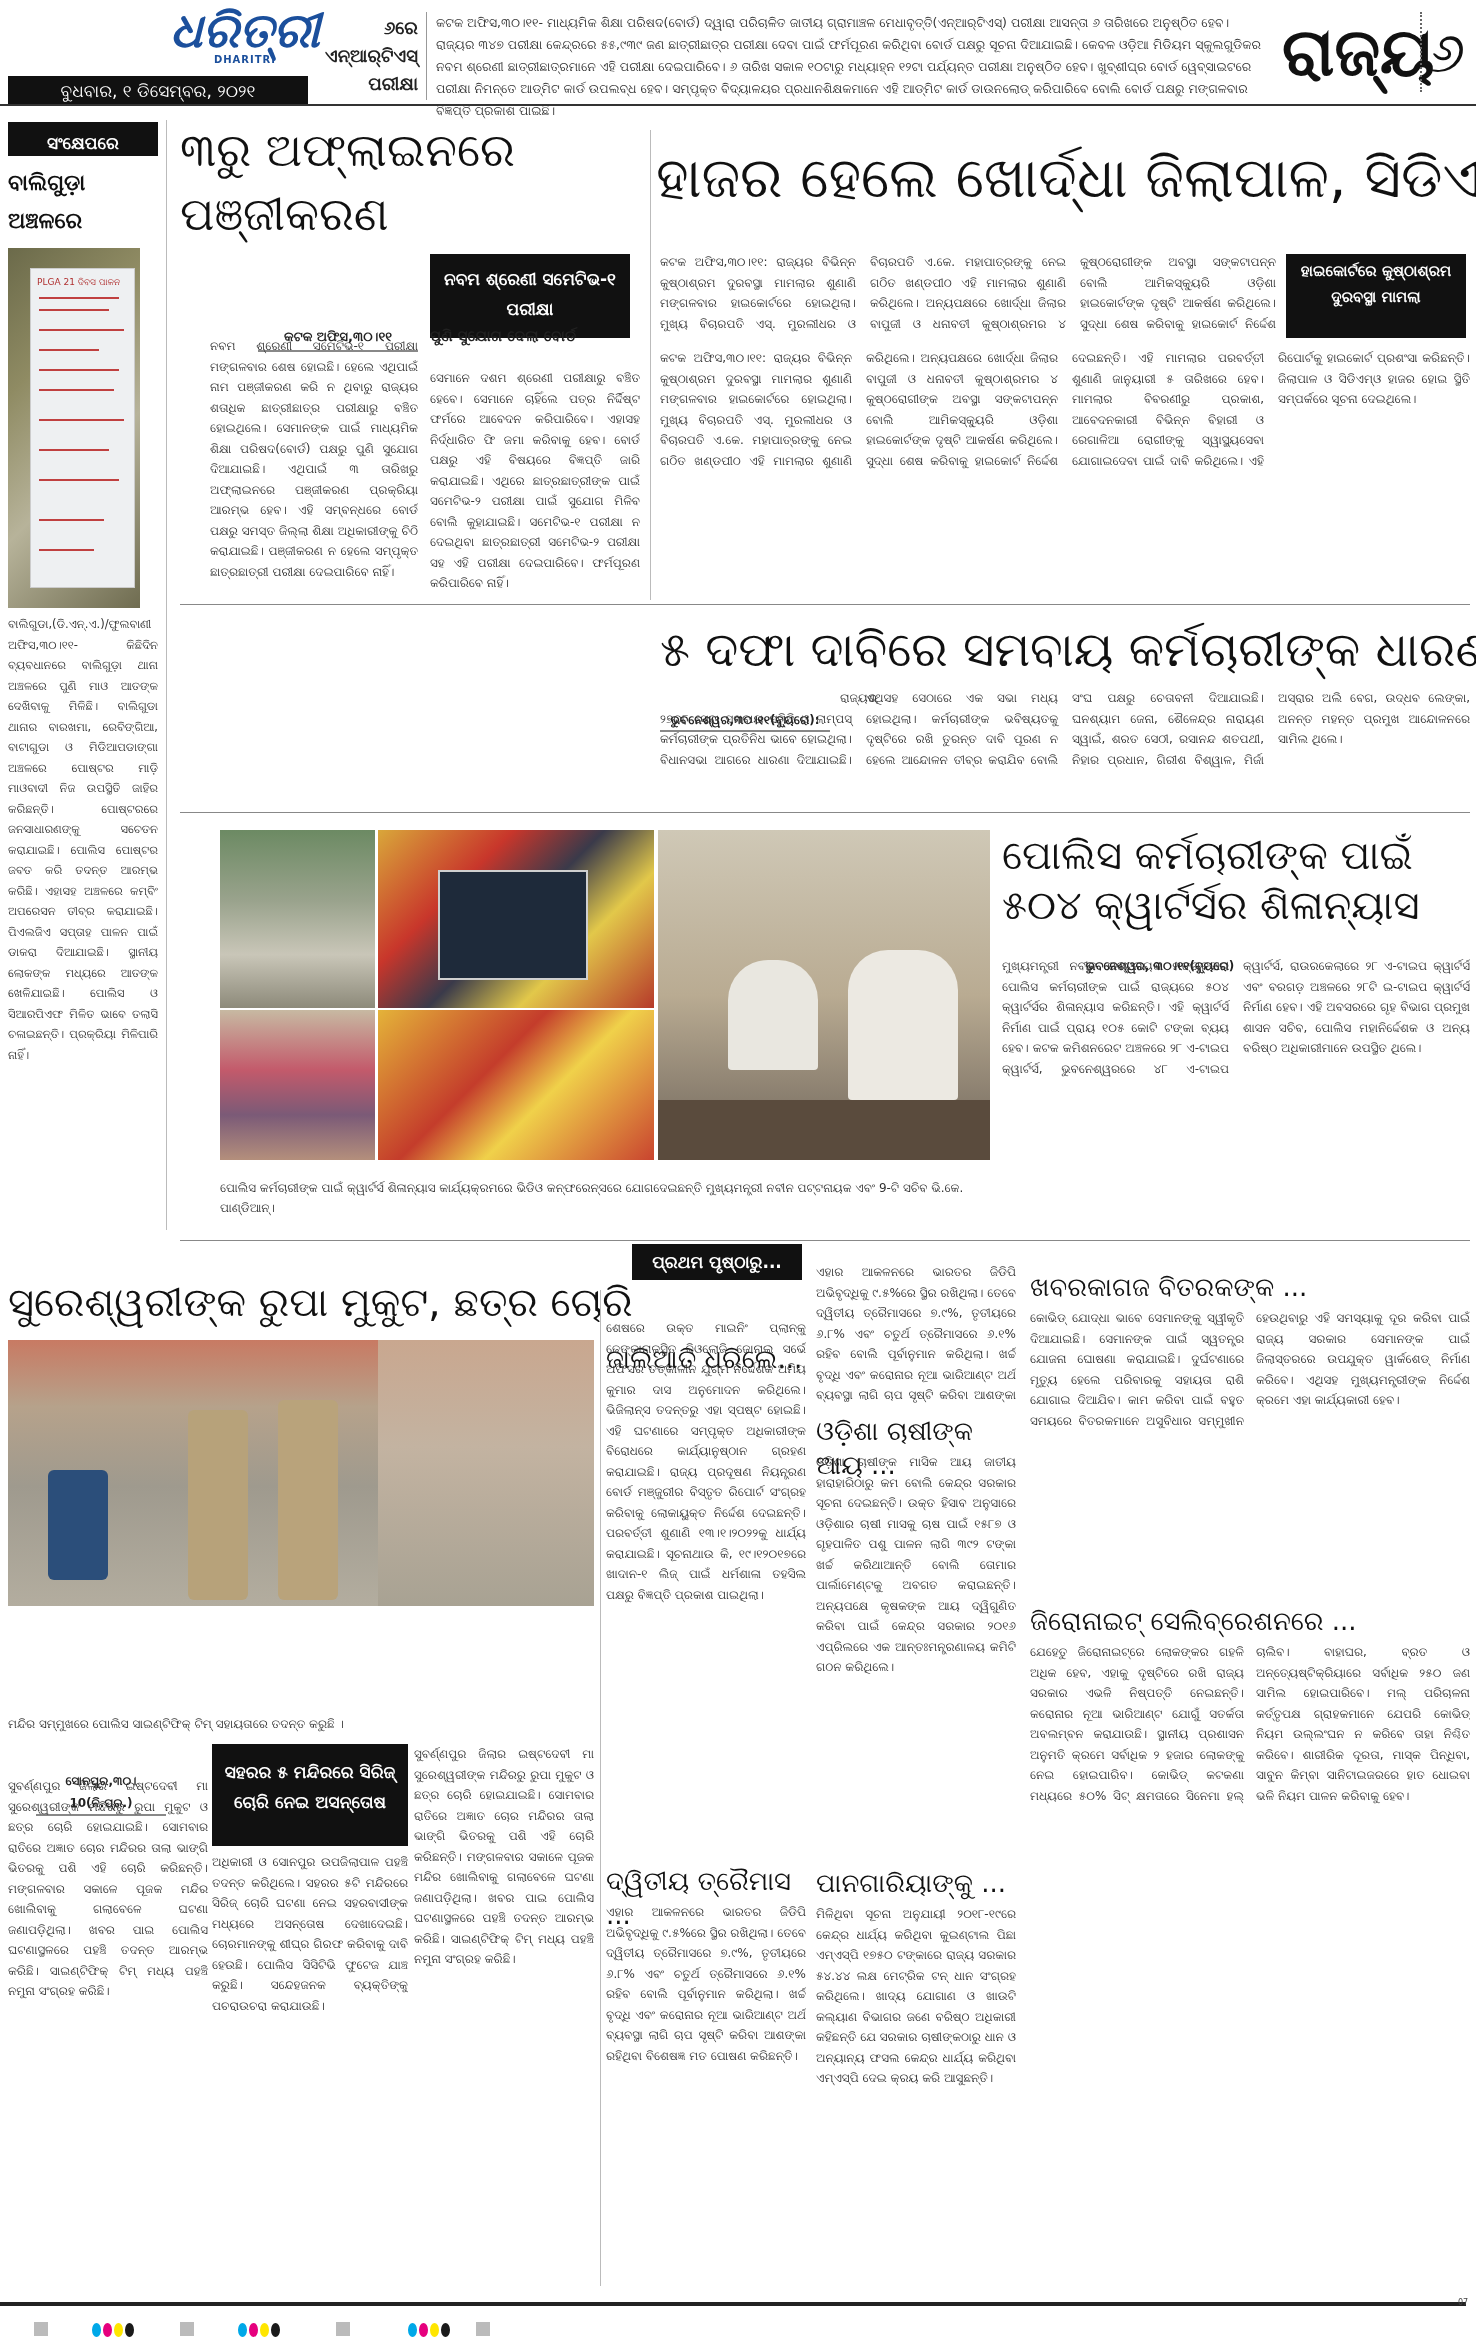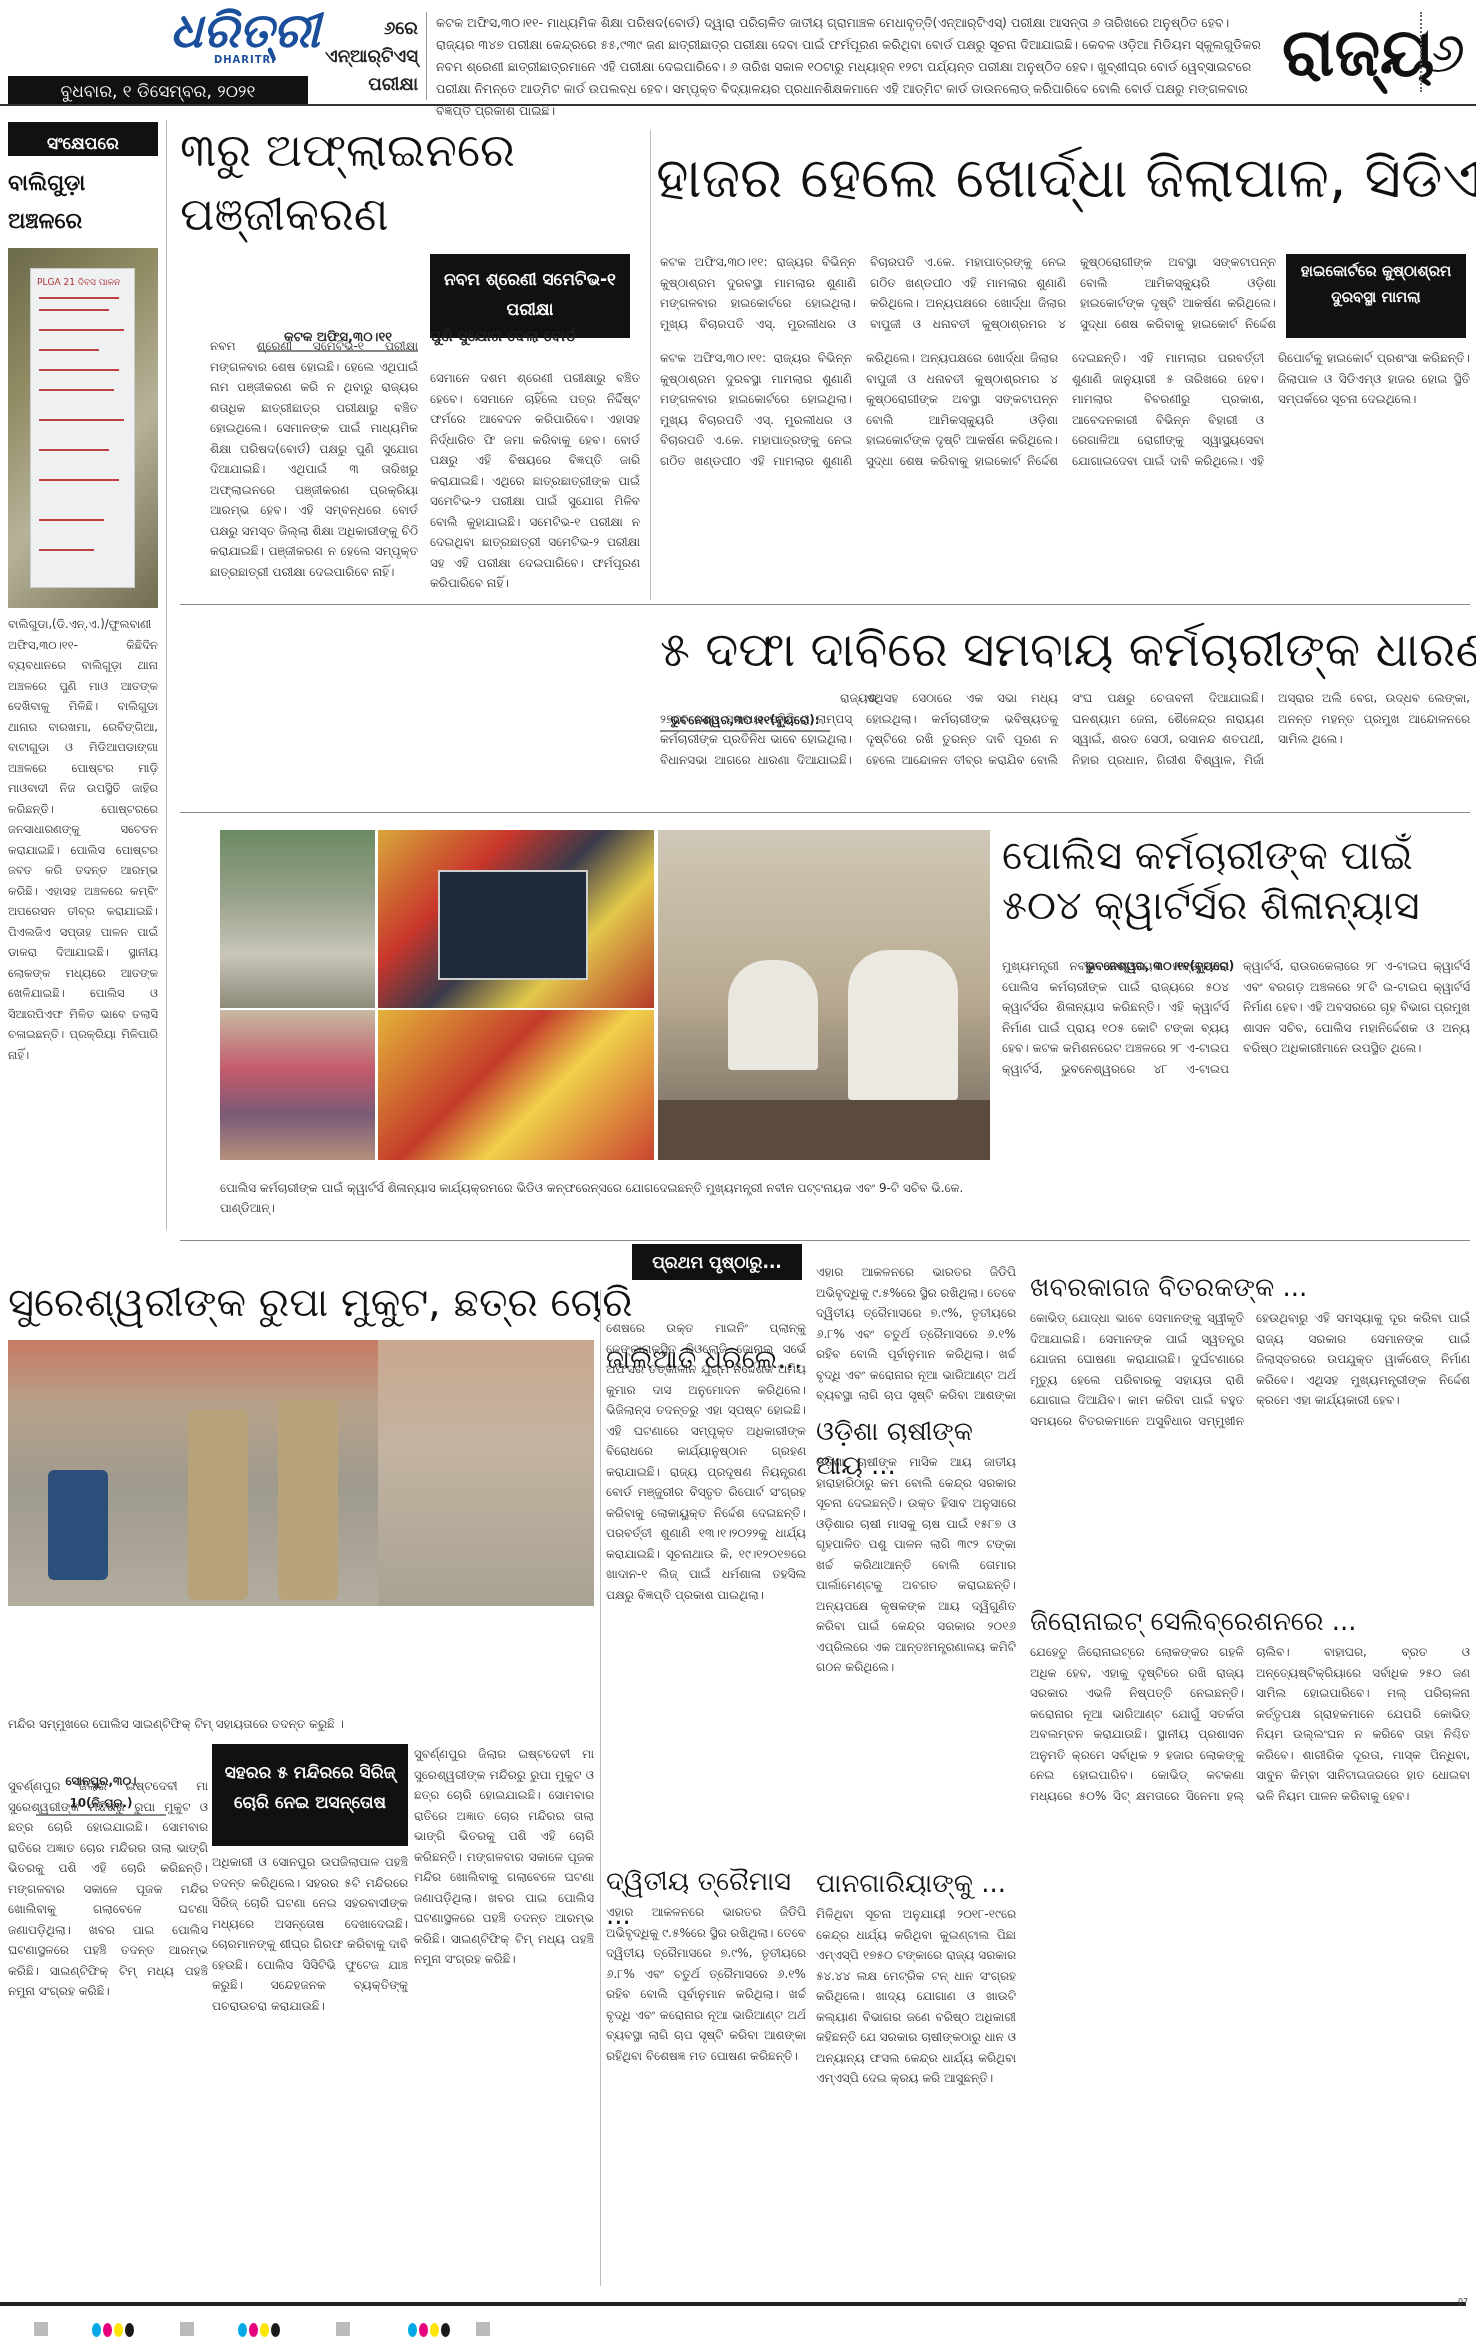--- a/index.html
+++ b/index.html
@@ -10,21 +10,21 @@
   .date-bar { left: 8px; top: 76px; width: 300px; height: 30px; background: #111; color: #fff; font-size: 17px; line-height: 30px; text-align: center; }
   .top-rule { left: 0; top: 104px; width: 1476px; height: 2px; background: #333; }
   .nrts-label { left: 318px; top: 14px; width: 100px; text-align: right; font-size: 18px; font-weight: bold; line-height: 28px; }
   .nrts-sep { left: 426px; top: 12px; width: 1px; height: 88px; background: #999; }
   .nrts-text { left: 436px; top: 12px; width: 830px; font-size: 12.5px; line-height: 22px; color: #333; }
   .section-title { left: 1282px; top: 8px; width: 140px; font-size: 66px; font-weight: bold; line-height: 90px; color: #111; }
   .page-num { left: 1430px; top: 8px; width: 40px; font-size: 56px; line-height: 90px; color: #111; }
   .section-sep { left: 1420px; top: 12px; width: 0; height: 80px; border-left: 2px dotted #666; }
   .brief-box { left: 8px; top: 124px; width: 150px; height: 32px; background: #111; color: #fff; font-weight: bold; font-size: 17px; line-height: 32px; text-align: center; border-top: 3px solid #111; }
   .brief-head { left: 8px; top: 164px; width: 150px; font-size: 22px; line-height: 38px; font-weight: bold; color: #111; }
-  .brief-photo { left: 8px; top: 248px; width: 150px; height: 360px; background: linear-gradient(135deg,#6b6a4a,#8f8b63 30%,#b7b39a 60%,#6f6c50); }
+  .brief-photo { left: 8px; top: 248px; width: 132px; height: 360px; background: linear-gradient(135deg,#6b6a4a,#8f8b63 30%,#b7b39a 60%,#6f6c50); }
   .poster { left: 30px; top: 268px; width: 105px; height: 320px; background: #eef0f2; border: 1px solid #ccc; }
   .poster-line { position: absolute; left: 8px; height: 2px; background: #c04040; }
   .body-text { font-size: 12px; line-height: 20.5px; color: #333; text-align: justify; }
   .col { position: absolute; overflow: hidden; }
   .h-big { font-size: 44px; line-height: 56px; color: #111; }
   .black-box { background: #111; color: #fff; font-weight: bold; text-align: center; }
   .dateline { font-size: 13px; font-weight: bold; border-bottom: 2px solid #888; text-align: center; margin-top: 22px; }
   .photo { background: #777; }
   .caption { font-size: 12px; color: #333; }
   .rule { position: absolute; height: 1px; background: #888; }

